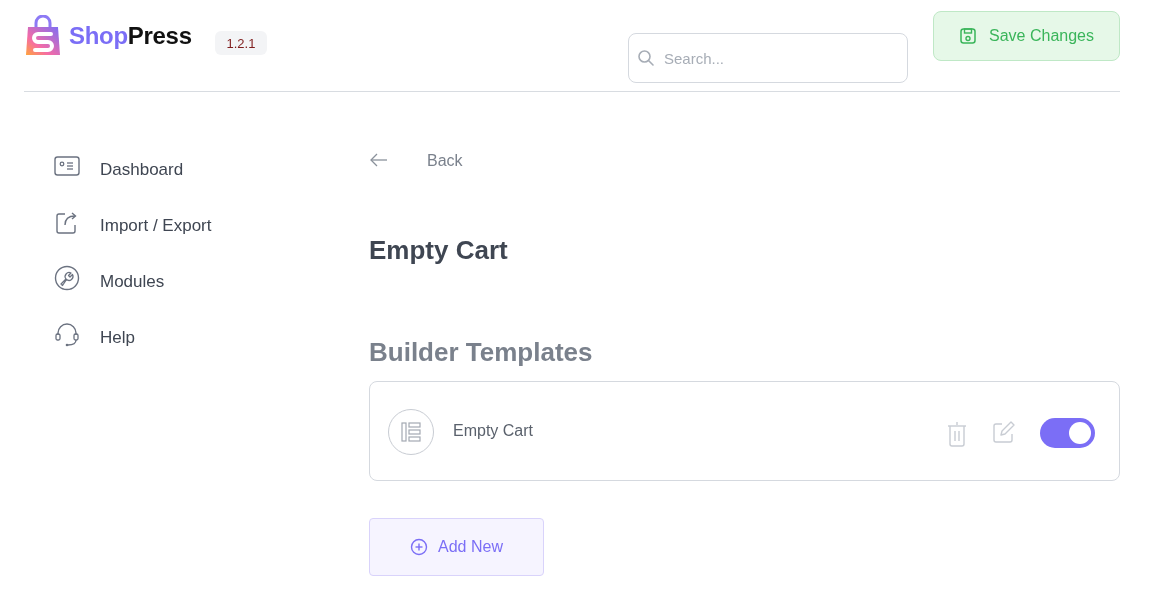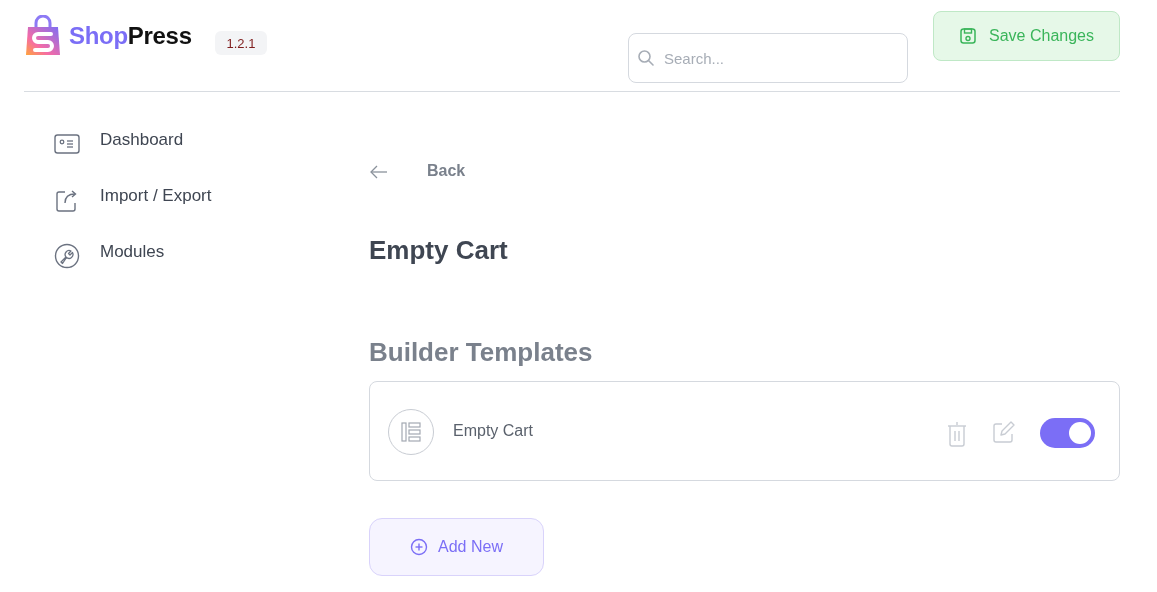--- a/index.html
+++ b/index.html
@@ -18,44 +18,44 @@
   .search svg { width: 18px; height: 18px; }
   .search input { border: none; outline: none; font-family: "Liberation Sans", sans-serif; font-size: 15px; color: #555; margin-left: 9px; width: 220px; background: transparent; }
   .search input::placeholder { color: #a7adb6; }
 
   .save-btn { position: absolute; left: 933px; top: 11px; width: 187px; height: 50px; background: #e6f8e8; border: 1px solid #bfe8c6; border-radius: 8px; display: flex; align-items: center; justify-content: center; color: #3ab55a; font-size: 16px; cursor: pointer; }
   .save-btn svg { width: 18px; height: 18px; margin-right: 12px; }
 
   .divider { position: absolute; left: 24px; top: 91px; width: 1096px; height: 1px; background: #d8dce1; }
 
   .sidebar { position: absolute; left: 25px; top: 130px; width: 244px; }
-  .nav-item { height: 50px; display: flex; align-items: flex-start; border-radius: 8px; margin-bottom: 6px; cursor: pointer; }
+  .nav-item { height: 50px; display: flex; align-items: flex-end; border-radius: 8px; margin-bottom: 6px; cursor: pointer; }
   .nav-item .icon { width: 28px; height: 28px; margin-left: 28px; display: flex; align-items: center; justify-content: center; }
   .nav-item .icon svg { width: 28px; height: 28px; }
   .nav-item .label { margin-left: 19px; font-size: 17px; color: #3f4652; }
   .nav-item.active { background: #f3f2fe; }
   .nav-item.active .label { color: #7b6ef6; }
 
   .main { position: absolute; left: 369px; top: 0; }
-  .back { position: absolute; left: 0; top: 152px; display: flex; align-items: flex-end; cursor: pointer; width: 120px; height: 28px; font-weight: bold; }
+  .back { position: absolute; left: 0; top: 152px; display: flex; align-items: flex-start; cursor: pointer; width: 120px; height: 28px; }
   .back svg { width: 20px; height: 16px; }
   .back .back-label { position: absolute; left: 58px; font-size: 16px; color: #7a818c; }
   .page-title { position: absolute; left: 0; top: 235px; font-size: 26px; color: #3f4652; white-space: nowrap; }
   .section-title { position: absolute; left: 0; top: 337px; font-size: 26px; color: #7a818c; white-space: nowrap; }
 
   .template-card { position: absolute; left: 0; top: 381px; width: 751px; height: 100px; border: 1px solid #d5d9df; border-radius: 8px; }
   .tpl-icon { position: absolute; left: 18px; top: 27px; width: 46px; height: 46px; border: 1px solid #c8ccd3; border-radius: 50%; display: flex; align-items: center; justify-content: center; }
   .tpl-icon svg { width: 24px; height: 24px; }
   .tpl-name { position: absolute; left: 83px; top: 40px; font-size: 16px; color: #5a616c; white-space: nowrap; }
   .trash { position: absolute; left: 576px; top: 39px; width: 22px; height: 26px; cursor: pointer; }
   .edit { position: absolute; left: 622px; top: 38px; width: 24px; height: 24px; cursor: pointer; }
   .toggle { position: absolute; left: 670px; top: 36px; width: 55px; height: 30px; background: #7b6ef6; border-radius: 15px; cursor: pointer; }
   .toggle .knob { position: absolute; right: 4px; top: 4px; width: 22px; height: 22px; background: #ffffff; border-radius: 50%; }
 
-  .add-new { position: absolute; left: 0; top: 518px; width: 175px; height: 58px; background: #f6f4ff; border: 1px solid #d9d3fb; border-radius: 13px; display: flex; align-items: center; justify-content: center; color: #7b6ef6; font-size: 16px; cursor: pointer; }
+  .add-new { position: absolute; left: 0; top: 518px; width: 175px; height: 58px; background: #f6f4ff; border: 1px solid #d9d3fb; border-radius: 4px; display: flex; align-items: center; justify-content: center; color: #7b6ef6; font-size: 16px; cursor: pointer; }
   .add-new svg { width: 18px; height: 18px; margin-right: 10px; }
 </style>
 </head>
 <body>
 
 <div class="header">
   <div class="logo">
     <svg class="logo-mark" viewBox="0 0 38 42">
       <defs>
         <linearGradient id="lg" x1="0" y1="1" x2="1" y2="0">
@@ -117,20 +117,32 @@
   </div>
   <div class="nav-item">
     <span class="icon">
       <svg viewBox="0 0 28 28">
           <circle cx="14" cy="14" r="11.5" fill="none" stroke="#6b7280" stroke-width="1.4"></circle>
           <path d="M8 20 L13 15 a4 4 0 0 1 5 -6 l-2.5 2.5 1.5 1.5 2.5 -2.5 a4 4 0 0 1 -6 5 L9.5 21.5 Z" fill="none" stroke="#6b7280" stroke-width="1.3" stroke-linejoin="round"></path>
         </svg>
     </span>
     <span class="label">Modules</span>
   </div>
+  <div class="nav-item">
+    <span class="icon">
+      <svg viewBox="0 0 28 28">
+          <path d="M5 15 V13 a9 9 0 0 1 18 0 V15" fill="none" stroke="#6b7280" stroke-width="1.4"></path>
+          <rect x="3" y="14" width="4" height="6" rx="1.5" fill="none" stroke="#6b7280" stroke-width="1.3"></rect>
+          <rect x="21" y="14" width="4" height="6" rx="1.5" fill="none" stroke="#6b7280" stroke-width="1.3"></rect>
+          <path d="M23 20 C23 24 19 25 15 25" fill="none" stroke="#6b7280" stroke-width="1.3"></path>
+          <circle cx="14" cy="25" r="1.3" fill="#6b7280"></circle>
+        </svg>
+    </span>
+    <span class="label">Help</span>
+  </div>
 </nav>
 
 <main class="main">
   <div class="back">
     <svg viewBox="0 0 20 16">
         <line x1="2" y1="8" x2="18" y2="8" stroke="#8a919b" stroke-width="1.3"></line>
         <path d="M8 2 L2 8 L8 14" fill="none" stroke="#8a919b" stroke-width="1.3"></path>
       </svg>
     <span class="back-label">Back</span>
   </div>

